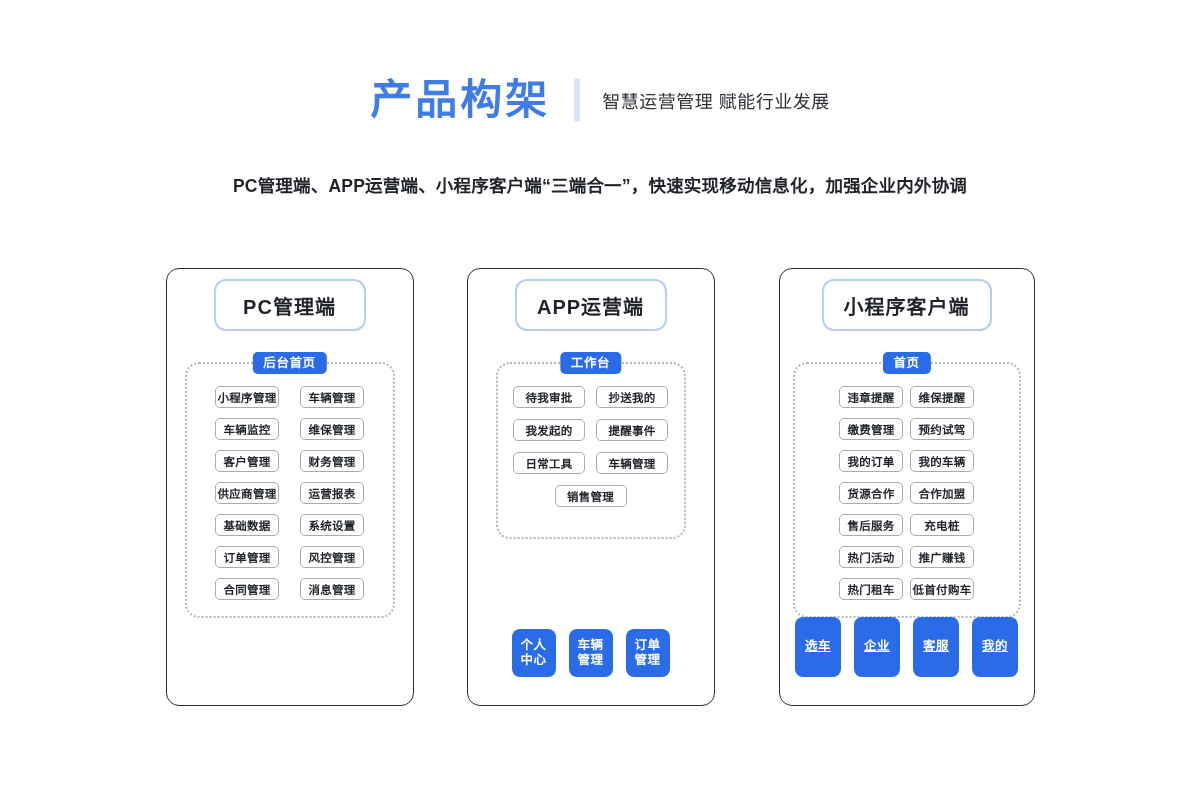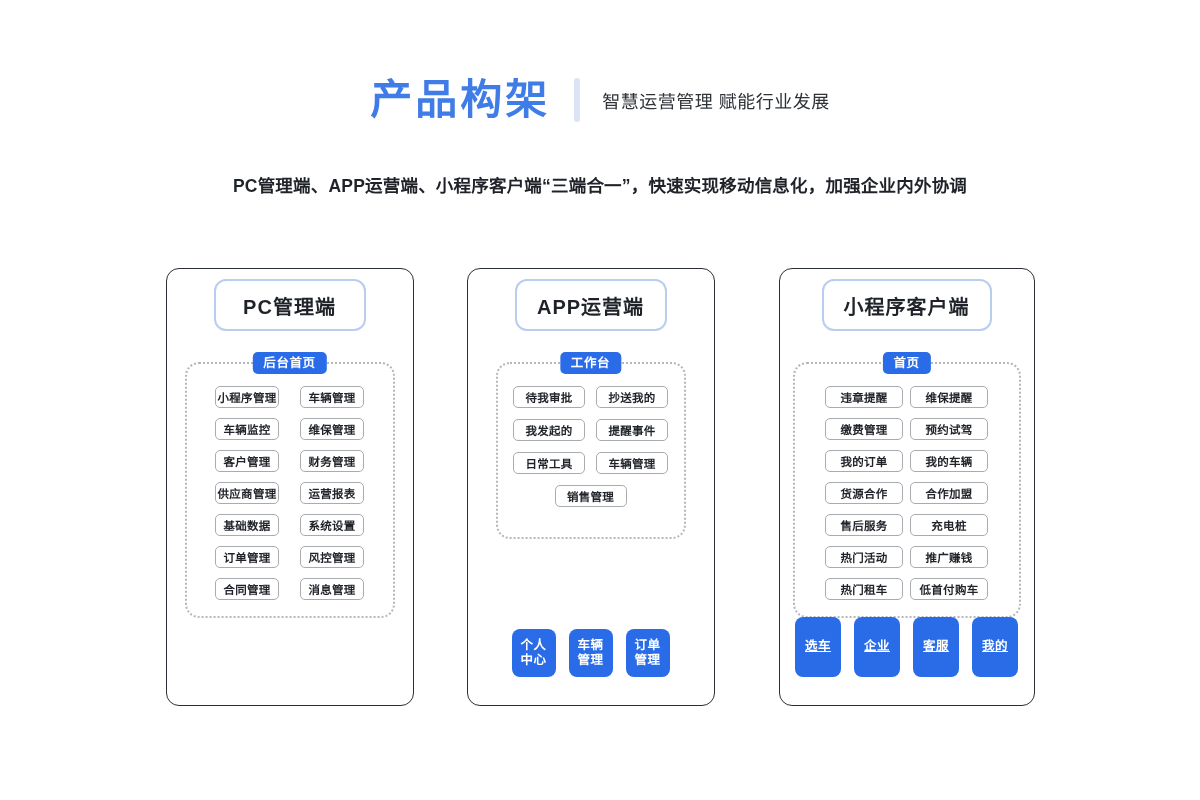--- a/index.html
+++ b/index.html
@@ -173,21 +173,21 @@
     color: #1f2329;
     height: 22px;
     display: flex;
     align-items: center;
     justify-content: center;
     white-space: nowrap;
     letter-spacing: 0.3px;
   }
   .chip-grid.g2 .chip { width: 64px; }
   .chip-grid.g2b .chip { width: 72px; }
-  .chip-grid.g3 .chip { width: 78px; }
+  .chip-grid.g3 .chip { width: 64px; }
 
   
   .nav-row {
     position: absolute;
     bottom: 28px;
     left: 0;
     width: 100%;
     display: flex;
     justify-content: center;
     gap: 13px;

